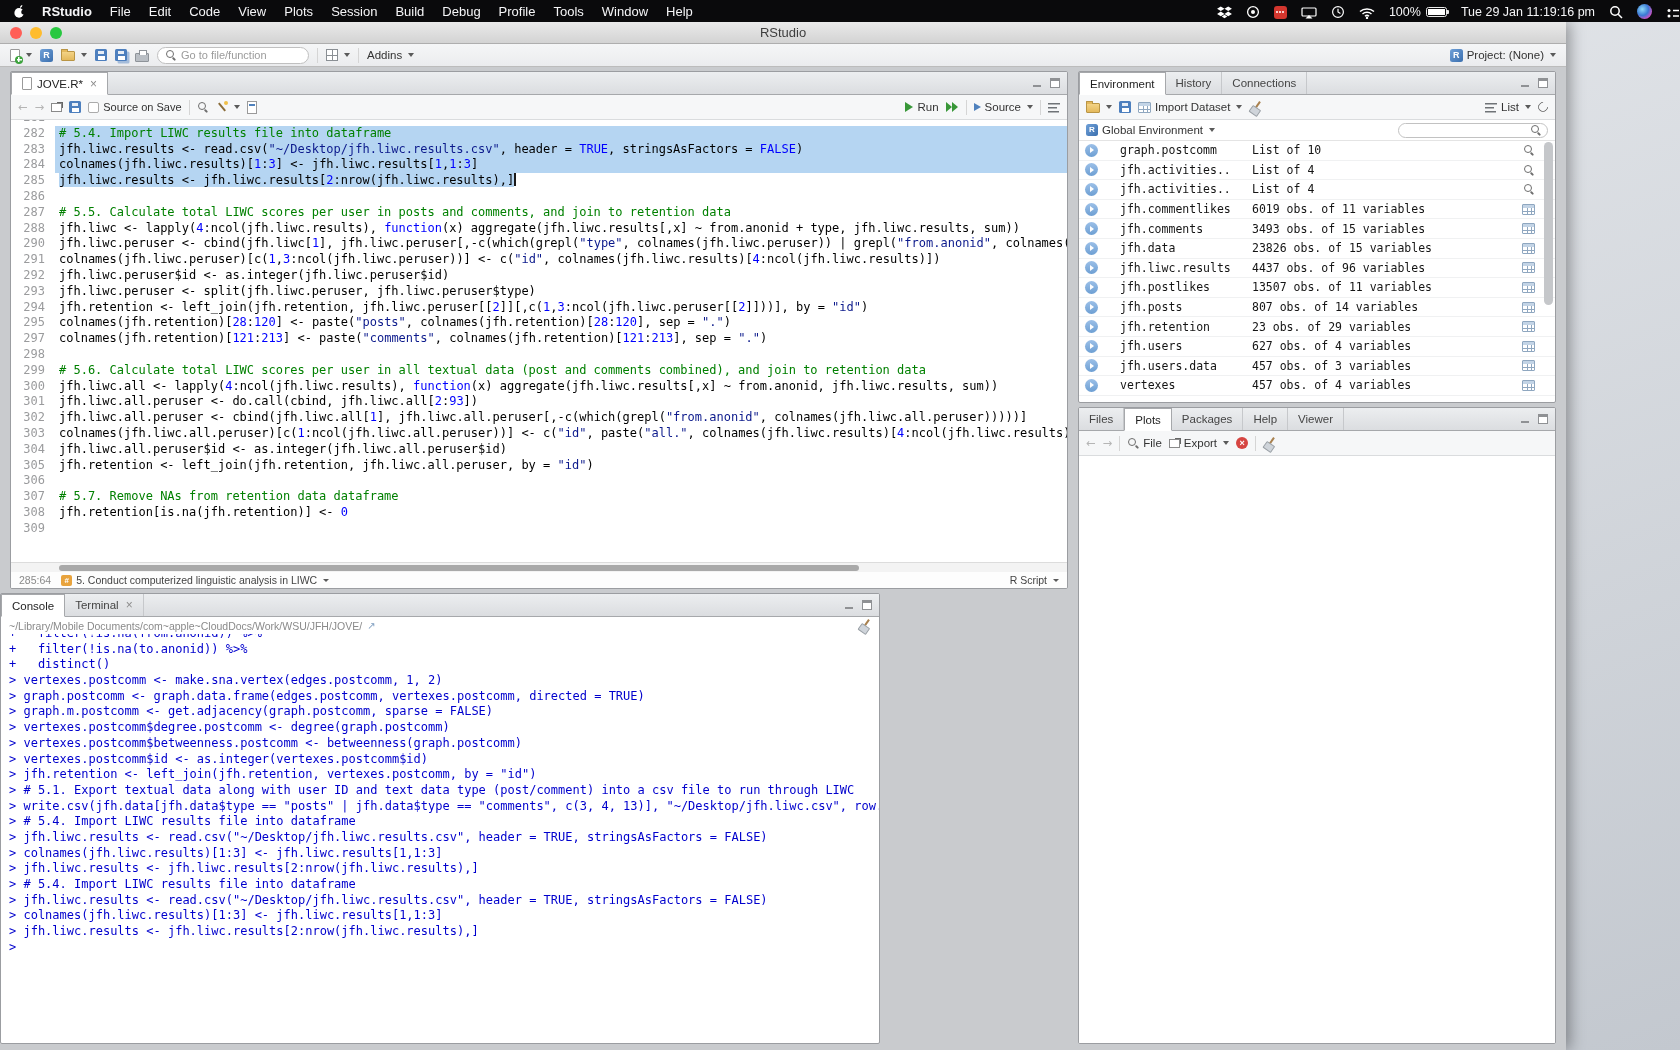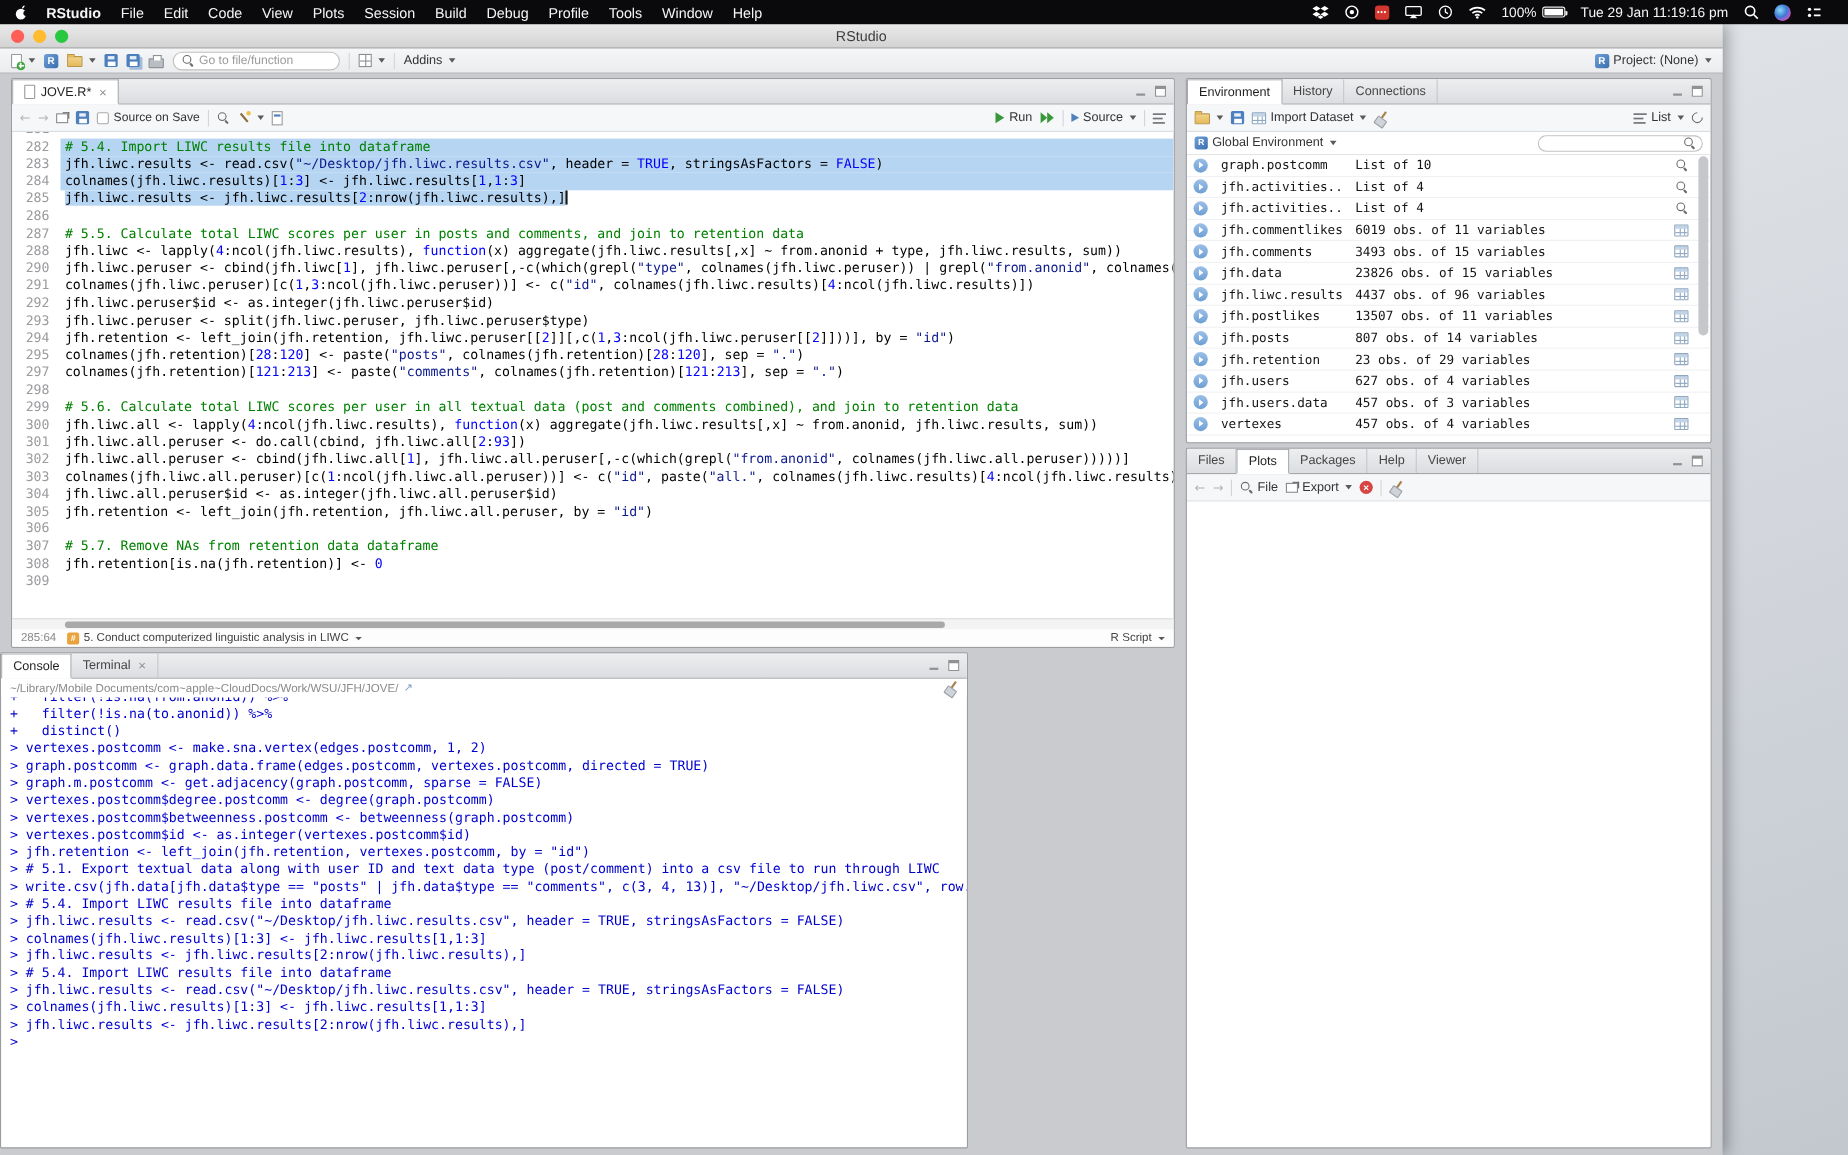--- a/index.html
+++ b/index.html
@@ -4,21 +4,21 @@
 <style>
 *{box-sizing:border-box;margin:0;padding:0}
 body{width:1680px;height:1050px;position:relative;overflow:hidden;background:#dfe2e6;font-family:"Liberation Sans",sans-serif;-webkit-font-smoothing:antialiased;cursor:default}
 .desktop{position:absolute;inset:0;background:linear-gradient(160deg,#eef0f3,#c3c8cf)}
 
 .menubar{position:absolute;top:0;left:0;width:1680px;height:22px;background:#0a0a0c;display:flex;align-items:center;color:#f5f5f7;font-size:13px;z-index:50}
 .mb-left{display:flex;align-items:center;padding-left:10px}
 .mb-item{padding:0 9px;white-space:nowrap}
 .mb-item.appname{font-weight:bold}
 .mb-apple{padding:0 7px 0 3px;display:flex;align-items:center}
-.mb-right{margin-left:auto;display:flex;align-items:center;gap:14px;padding-right:24px}
+.mb-right{margin-left:auto;display:flex;align-items:flex-end;gap:14px;padding-right:0}
 .mb-ic{display:flex;align-items:center}
 .mb-clock{font-size:12.5px;white-space:nowrap}
 .mb-batt{display:flex;align-items:center;gap:5px;font-size:12.5px}
 .batt-body{width:21px;height:10px;border:1px solid #e9e9e9;border-radius:2.5px;position:relative}
 .batt-body::before{content:"";position:absolute;left:1px;top:1px;bottom:1px;width:17px;background:#fff}
 .batt-body::after{content:"";position:absolute;right:-3.5px;top:2.5px;width:2px;height:4px;background:#e9e9e9;border-radius:0 1px 1px 0}
 .lastpass{width:13px;height:13px;background:#d3362e;border-radius:3px;position:relative}
 .lastpass::after{content:"";position:absolute;left:2.5px;top:5.5px;width:2px;height:2px;border-radius:50%;background:#fff;box-shadow:3px 0 0 #fff,6px 0 0 #fff}
 .siri{width:15px;height:15px;border-radius:50%;background:radial-gradient(circle at 35% 35%,#8fd9f7,#3a7bd5 45%,#d052c4 75%,#7a3fd0)}
 
@@ -118,21 +118,21 @@
 .con-path{height:17px;flex:none;display:flex;align-items:center;gap:5px;padding:0 8px;font-size:10.5px;color:#8a8a8a;background:#fff}
 .i-ext{font-size:10px;color:#7c9cbf}
 .con-out{flex:1;overflow:hidden;font:12px/15.7px "DejaVu Sans Mono",monospace;padding-left:8px}
 .con-line{white-space:pre;color:#0000cd;height:15.7px;overflow:hidden}
 .con-line.clip{margin-top:-8px}
 
 .env-scope{height:21px;flex:none;display:flex;align-items:center;padding:0 7px;gap:5px;border-bottom:1px solid #e4e4e4;background:#fff;font-size:11.5px;color:#333}
 .env-search{margin-left:auto;display:flex;align-items:center;border:1px solid #c2c2c2;border-radius:9px;height:15px;width:150px;padding:0 5px;background:#fff}
 .env-search input{border:0;outline:0;flex:1;font-size:10.5px;min-width:0}
 .env-list{flex:1;position:relative;overflow:hidden;font:11.5px "DejaVu Sans Mono",monospace;color:#141414}
-.env-row{height:19.6px;display:flex;align-items:center;gap:12px;padding:0 20px 0 6px;border-bottom:1px solid #f0f1f2}
+.env-row{height:19.6px;display:flex;align-items:center;gap:22px;padding:0 20px 0 6px;border-bottom:1px solid #f0f1f2}
 .env-name{width:110px;flex:none;overflow:hidden;white-space:nowrap}
 .env-desc{flex:1;white-space:nowrap;overflow:hidden}
 .envact{margin-left:auto}
 .vscroll{position:absolute;right:2px;top:1px;width:9px;bottom:1px}
 .vscroll .thumb{width:9px;height:63%;background:#c5c7ca;border-radius:4.5px}
 .plots-content{flex:1;background:#fff}
 </style>
 </head>
 <body>
 

